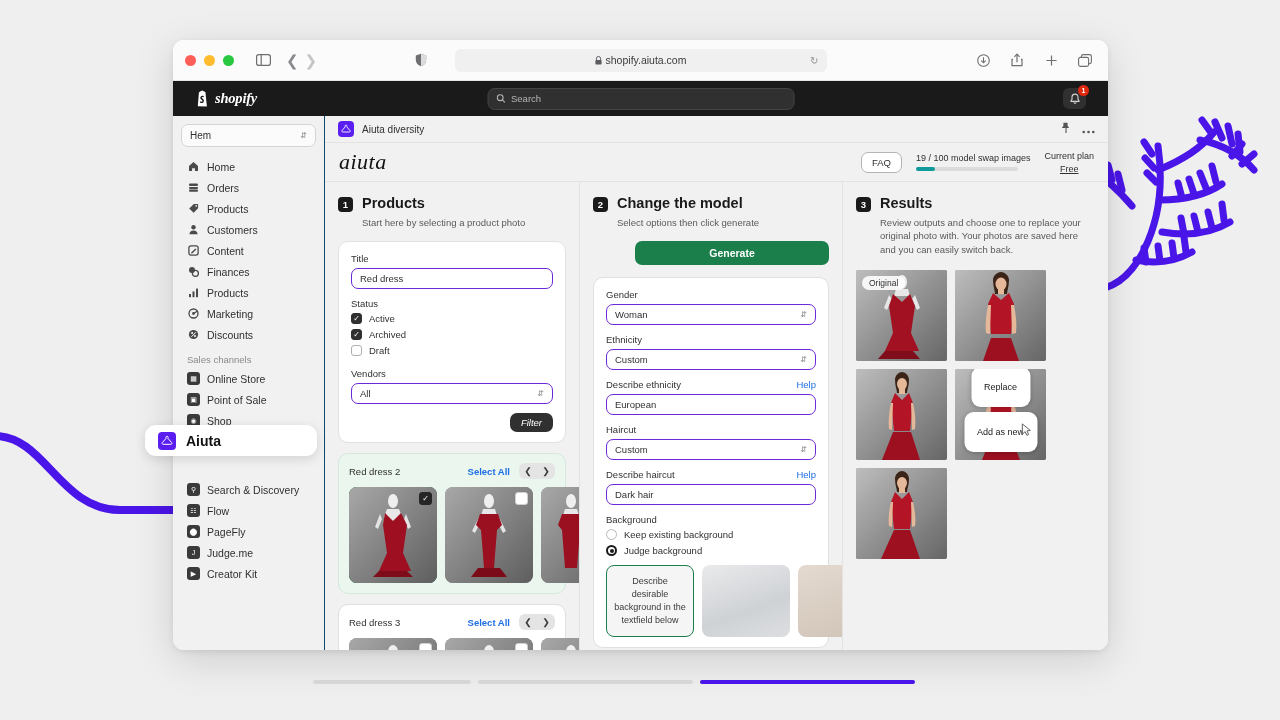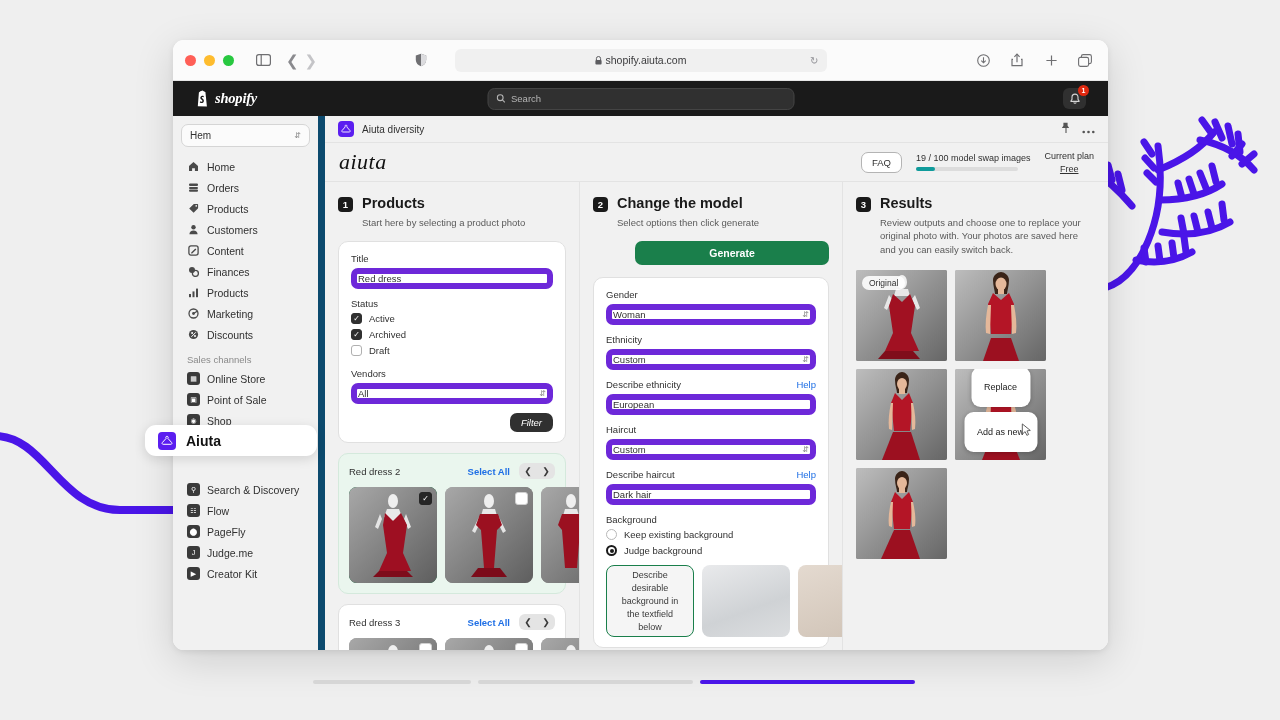--- a/index.html
+++ b/index.html
@@ -77,21 +77,21 @@
     font-size: 7px; width: 11px; height: 11px; border-radius: 50%;
     display: flex; align-items: center; justify-content: center; font-weight: 700;
   }
 
   
   .body { display: flex; height: 534px; background: #f1f1f1; }
 
   
   .nav {
     width: 152px; background: #f1f1f1; padding: 8px 8px 0 8px;
-    border-right: 7px solid #0c4a6e; position: relative; flex: 0 0 152px;
+    border-right: 1px solid #0c4a6e; position: relative; flex: 0 0 152px;
   }
   .store-pick {
     height: 23px; border: 1px solid #d5d5d5; border-radius: 7px; background: #fbfbfb;
     display: flex; align-items: center; padding: 0 8px;
     font-size: 10px; color: #303030; margin-bottom: 9px;
   }
   .store-pick .chev { margin-left: auto; font-size: 8px; color: #8a8a8a; line-height: 1;}
   .nav-item {
     height: 21px; display: flex; align-items: center; gap: 7px;
     padding: 0 6px; border-radius: 6px; font-size: 10.5px; color: #303030;
@@ -162,22 +162,22 @@
   .col-sub { font-size: 9.5px; color: #5a5a5a; margin-top: 4px; line-height: 1.45; }
 
   .card {
     background: #fff; border: 1px solid #e0e0e0; border-radius: 10px;
     margin-top: 12px; padding: 11px 12px 10px;
   }
   .fld-label { font-size: 9.5px; color: #303030; margin-bottom: 4px; }
   .fld-row { display: flex; align-items: baseline; }
   .fld-help { margin-left: auto; font-size: 9.5px; color: #1f6fe5; }
   .input {
-    height: 21px; border: 6px solid #6d28d9; border-radius: 7px; background: #fff;
-    display: flex; align-items: center; padding: 0 1px; font-size: 9.5px; color: #303030;
+    height: 21px; border: 1px solid #6d28d9; border-radius: 7px; background: #fff;
+    display: flex; align-items: center; padding: 0 8px; font-size: 9.5px; color: #303030;
   }
   .select { position: relative; }
   .select .chev { margin-left: auto; font-size: 8px; color: #8a8a8a; line-height: 1; }
   .spacer-8 { height: 9px; }
   .spacer-6 { height: 7px; }
 
   .check-row { display: flex; align-items: center; gap: 7px; margin-bottom: 5px; }
   .chk { width: 11px; height: 11px; border-radius: 3px; border: 1px solid #b0b0b0; background:#fff;
     display:flex; align-items:center; justify-content:center; flex:0 0 11px; }
   .chk.on { background: #303030; border-color: #303030; color:#fff; font-size: 8px; }
@@ -223,21 +223,21 @@
   }
   .thumb-chk.on { background: #262626; border-color: #262626; color: #fff; font-size: 8px; }
 
   
   .dressimg { position: absolute; inset: 0; }
 
   
   .bg-swatches { display: flex; gap: 8px; margin-top: 9px; }
   .sw { width: 88px; height: 72px; border-radius: 8px; flex: 0 0 88px; overflow:hidden; position:relative;}
   .sw.describe { background: #f5f5f5; border: 1.5px solid #1a7f4b; display:flex; align-items:center; justify-content:center;
-     text-align:center; font-size: 9px; color: #3a3a3a; line-height: 1.45; padding: 0 13px;}
+     text-align:center; font-size: 9px; color: #3a3a3a; line-height: 1.45; padding: 0 6px;}
   .sw.grey { background: linear-gradient(160deg,#e9eaec,#cfd2d5 60%,#dcdee0); }
   .sw.beige { background: linear-gradient(160deg,#e4dad0,#cfc2b5); }
 
   
   .res-grid { margin-top: 13px; display: flex; flex-wrap: wrap; gap: 8px; width: 190px; }
   .res {
     width: 91px; height: 91px; border-radius: 2px; position: relative; overflow: hidden;
     background: linear-gradient(145deg,#b4b4b4 0%,#787878 45%,#9d9d9d 100%);
   }
   .res.big { width: 91px; height: 91px; }

